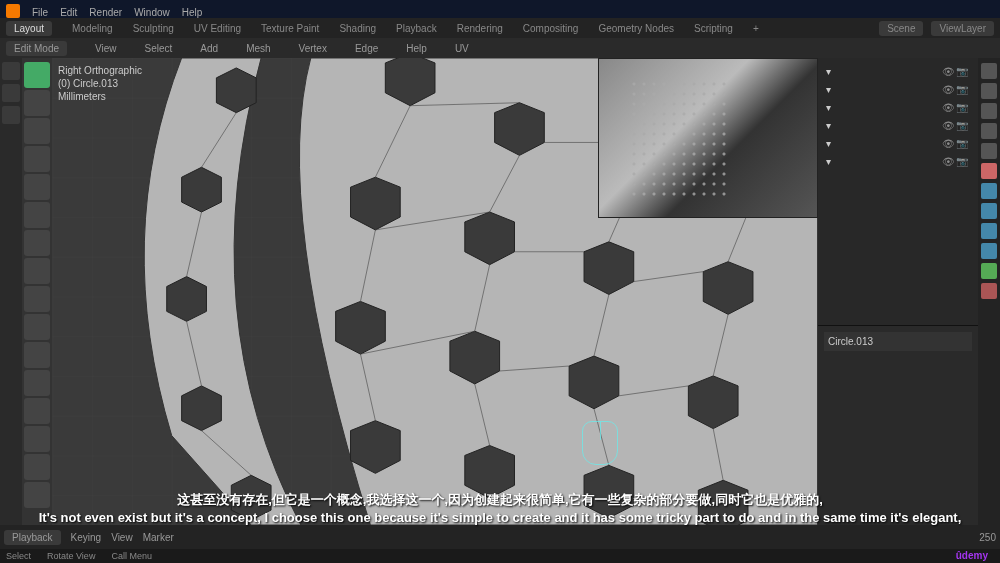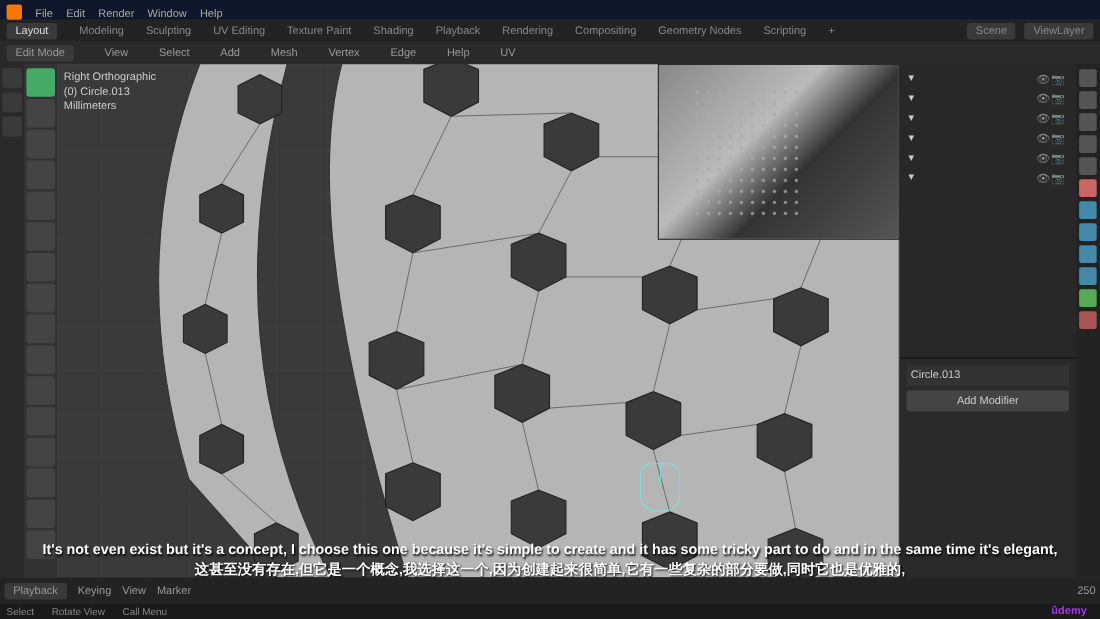--- a/index.html
+++ b/index.html
@@ -237,21 +237,20 @@
             <span>▾</span>
             <span></span>
             <div class="eyes">
               <span>👁</span>
               <span>📷</span>
             </div>
           </div>
       </div>
       <div class="props">
         <div class="hdr">Circle.013</div>
-        <div class="btn">Add Modifier</div>
       </div>
     </div>
     <div class="rtool">
       <div style="background:#555"></div>
       <div style="background:#555"></div>
       <div style="background:#555"></div>
       <div style="background:#555"></div>
       <div style="background:#555"></div>
       <div style="background:#c66"></div>
       <div style="background:#48a"></div>
@@ -272,17 +271,17 @@
   <span style="margin-left:auto">250</span>
 </div>
 
 <div class="status">
   <span>Select</span>
   <span>Rotate View</span>
   <span>Call Menu</span>
 </div>
 
 <div class="subs">
+  <div>这甚至没有存在,但它是一个概念,我选择这一个,因为创建起来很简单,它有一些复杂的部分要做,同时它也是优雅的,</div>
   <div>It's not even exist but it's a concept, I choose this one because it's simple to create and it has some tricky part to do and in the same time it's elegant,</div>
-  <div>这甚至没有存在,但它是一个概念,我选择这一个,因为创建起来很简单,它有一些复杂的部分要做,同时它也是优雅的,</div>
 </div>
 
 <div class="udemy">ûdemy</div>
 
 </body></html>

